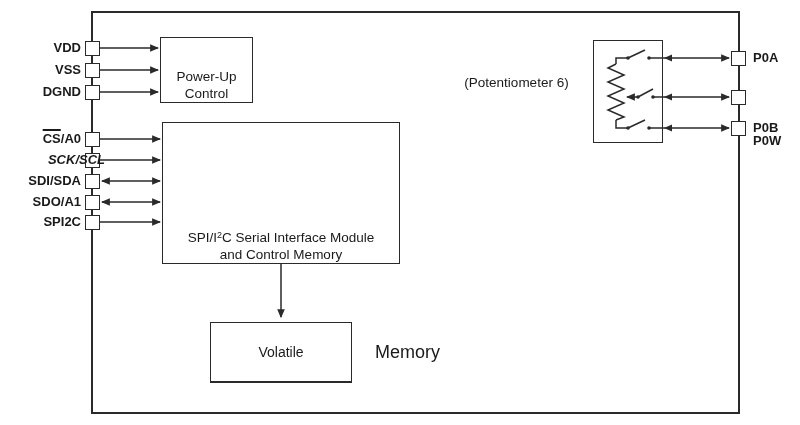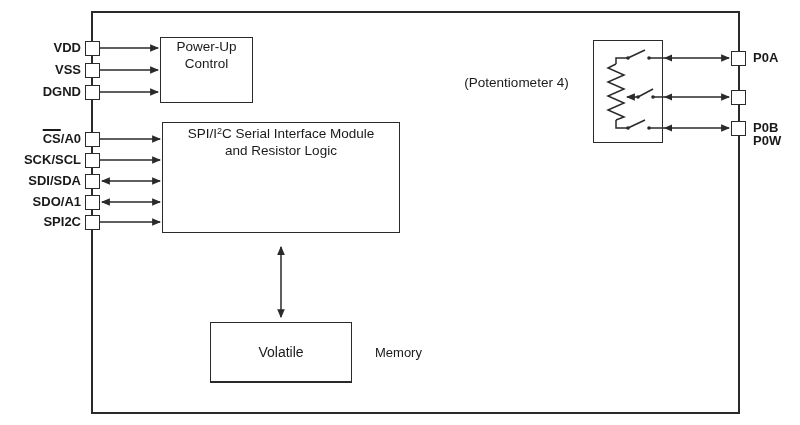--- a/index.html
+++ b/index.html
@@ -14,21 +14,21 @@
     font-family:"Liberation Sans","DejaVu Sans",sans-serif;color:var(--text);
     overflow:hidden;
   }
   .wires{position:absolute;left:0;top:0;}
   .ln{stroke:var(--line);stroke-width:1.5;fill:none;}
   .thick{stroke-width:2;}
   .dot{fill:var(--line);stroke:none;}
   .ahf{fill:var(--line);stroke:none;}
   .block{
     position:absolute;box-sizing:border-box;border:1.7px solid var(--line);
-    display:flex;align-items:flex-start;justify-content:center;text-align:center;
+    display:flex;align-items:flex-end;justify-content:center;text-align:center;
     background:var(--bg);font-size:13.5px;line-height:17px;
   }
   .block.clear{background:transparent;}
   .memory{flex-direction:row;padding:0;align-items:stretch;}
   .memcell{flex:1;display:flex;align-items:center;justify-content:center;font-size:14px;}
   .memcell.top{border-bottom:1.7px solid var(--line);}
   .pin{
     position:absolute;width:15px;height:15px;box-sizing:border-box;
     background:var(--pinfill);border:1.8px solid var(--line);
   }
@@ -95,55 +95,55 @@
     </g>
   </svg>
 
   <div class="block" style="left:160px;top:37px;width:93px;height:66px;">
     <div>
       <div>Power-Up</div>
       <div>Control</div>
     </div>
   </div>
 
-  <div class="block" style="left:162px;top:122px;width:238px;height:111px;">
+  <div class="block" style="left:162px;top:122px;width:238px;height:142px;">
     <div>
       <div><span>SPI/I</span><sup class="sq">2</sup><span>C Serial Interface Module</span></div>
-      <div>and Resistor Logic</div>
+      <div>and Control Memory</div>
     </div>
   </div>
 
   <div class="block memory" style="left:210px;top:322px;width:142px;height:61px;">
     <div class="memcell top">Volatile</div>
   </div>
-  <div class="caption" style="left:375px;top:344px;font-size:13px;line-height:17px;">Memory</div>
+  <div class="caption" style="left:375px;top:344px;font-size:18px;line-height:17px;">Memory</div>
 
   <div class="block clear" style="left:593px;top:40px;width:70px;height:103px;"></div>
   <div class="caption" style="left:440px;top:74px;width:153px;text-align:center;font-size:13.5px;line-height:17px;">
-    <div>(Potentiometer 4)</div>
+    <div>(Potentiometer 6)</div>
   </div>
 
   <div class="pin" style="left:84.5px;top:40.5px;"></div>
   <div class="pin" style="left:84.5px;top:62.5px;"></div>
   <div class="pin" style="left:84.5px;top:84.5px;"></div>
   <div class="pin" style="left:84.5px;top:131.5px;"></div>
   <div class="pin" style="left:84.5px;top:152.5px;"></div>
   <div class="pin" style="left:84.5px;top:173.5px;"></div>
   <div class="pin" style="left:84.5px;top:194.5px;"></div>
   <div class="pin" style="left:84.5px;top:214.5px;"></div>
 
   <div class="pin" style="left:730.5px;top:50.5px;"></div>
   <div class="pin" style="left:730.5px;top:89.5px;"></div>
   <div class="pin" style="left:730.5px;top:120.5px;"></div>
 
   <div class="plabel rt" style="right:719px;top:40px;">VDD</div>
   <div class="plabel rt" style="right:719px;top:62px;margin-left:48px;">VSS</div>
   <div class="plabel rt" style="right:719px;top:84px;">DGND</div>
   <div class="plabel rt" style="right:719px;top:131px;"><span class="ov">CS</span><span>/A0</span></div>
-  <div class="plabel rt" style="right:719px;top:152px;">SCK/SCL</div>
+  <div class="plabel rt" style="right:695px;top:152px;font-style:italic;">SCK/SCL</div>
   <div class="plabel rt" style="right:719px;top:173px;">SDI/SDA</div>
   <div class="plabel rt" style="right:719px;top:194px;margin-left:40px;">SDO/A1</div>
   <div class="plabel rt" style="right:719px;top:214px;">SPI2C</div>
 
   <div class="plabel" style="left:753px;top:50px;">P0A</div>
   <div class="plabel" style="left:753px;top:89px;margin-top:44px;">P0W</div>
   <div class="plabel" style="left:753px;top:120px;">P0B</div>
 
 </div>
 

